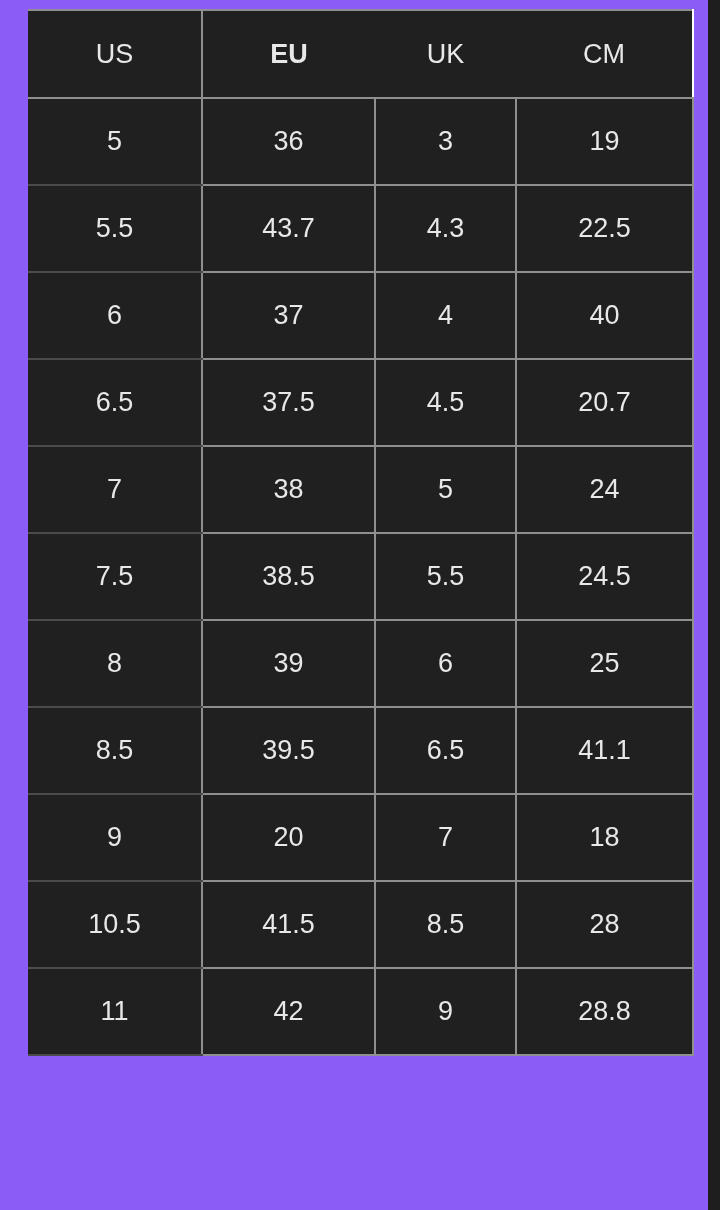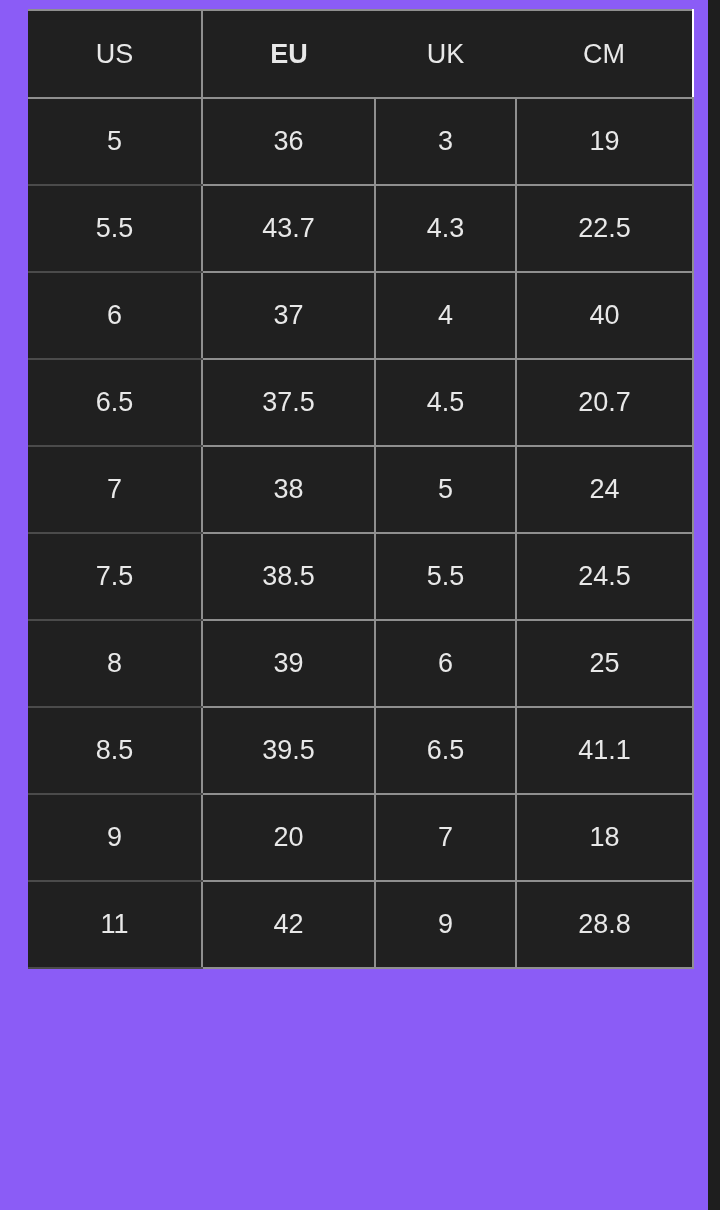--- a/index.html
+++ b/index.html
@@ -147,20 +147,26 @@
           <td class="c-col-uk">6.5</td>
           <td class="c-col-cm">41.1</td>
         </tr>
         <tr>
           <td class="c-col-us">9</td>
           <td class="c-col-eu">20</td>
           <td class="c-col-uk">7</td>
           <td class="c-col-cm">18</td>
         </tr>
         <tr>
+          <td class="c-col-us">10.5</td>
+          <td class="c-col-eu">41.5</td>
+          <td class="c-col-uk">8.5</td>
+          <td class="c-col-cm">28</td>
+        </tr>
+        <tr>
           <td class="c-col-us">11</td>
           <td class="c-col-eu">42</td>
           <td class="c-col-uk">9</td>
           <td class="c-col-cm">28.8</td>
         </tr>
       </tbody>
   </table>
 </div>
 
 </body></html>

